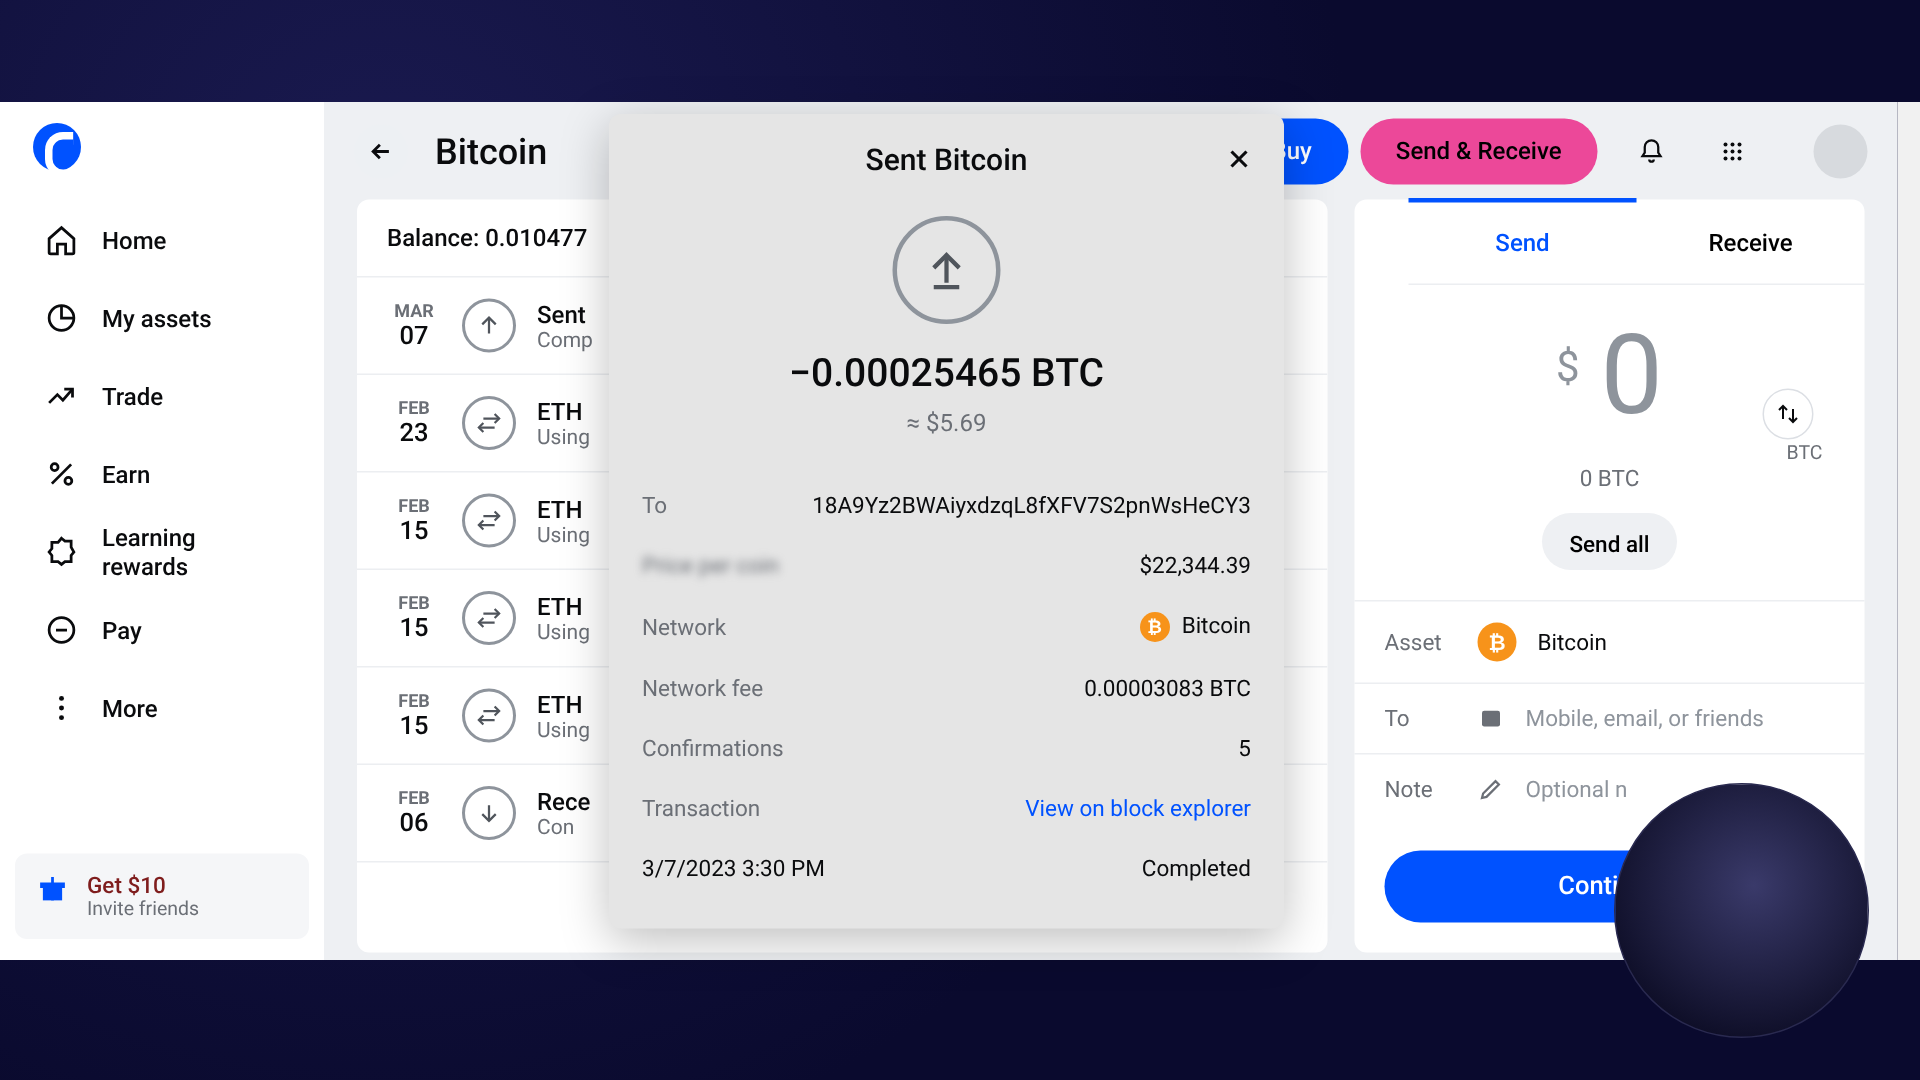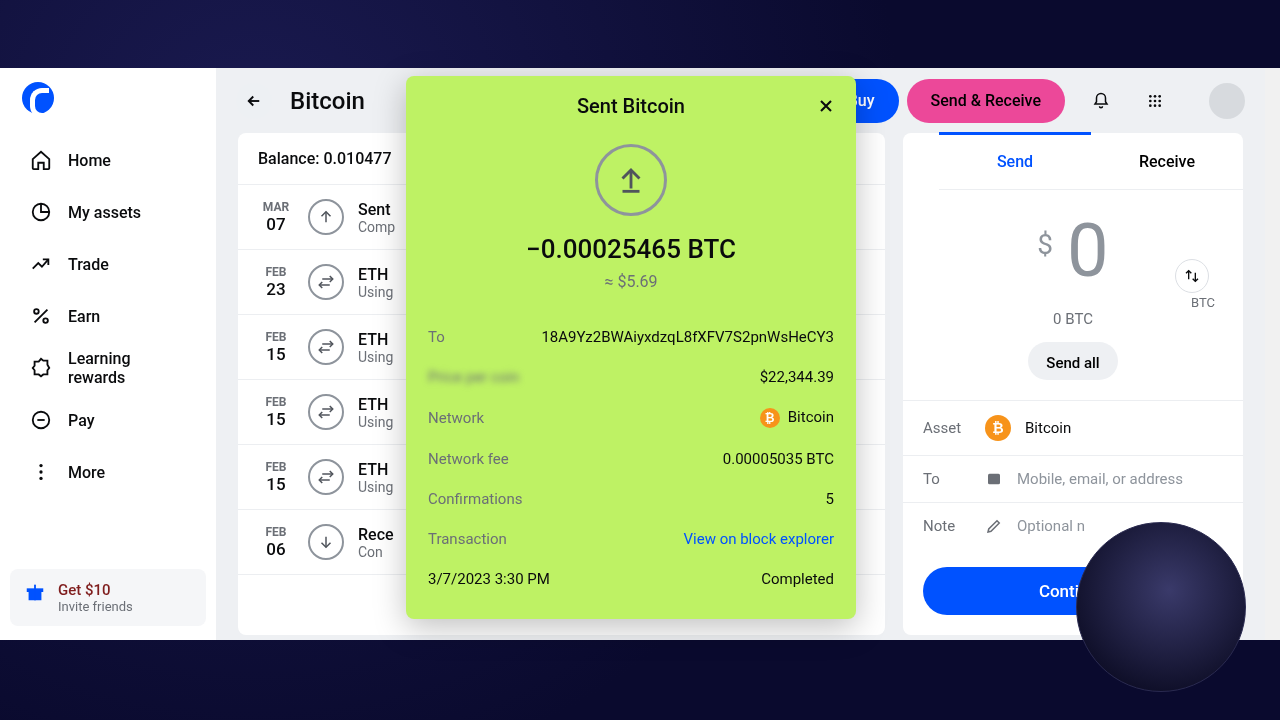--- a/index.html
+++ b/index.html
@@ -51,21 +51,21 @@
   .under2{text-align:center;font-size:15px;color:#6b6f76;margin-top:22px;}
   .sendall{height:38px;padding:12px 18px;border-radius:20px;background:#eef0f3;margin:14px auto 20px;display:block;font-size:15px;font-weight:500;border:none;cursor:pointer;}
   .row{display:flex;align-items:center;gap:14px;padding:14px 20px;border-top:1px solid #eceef1;}
   .row .lbl{width:48px;font-size:15px;color:#6b6f76;}
   .row .val{font-size:15px;color:#0a0b0d;}
   .row .val.ph{color:#8e949c;}
   .coin-dot{width:26px;height:26px;border-radius:50%;background:#f7931a;display:inline-flex;align-items:center;justify-content:center;color:#fff;font-size:14px;font-weight:700;}
   .continue{margin:18px 20px 0;height:48px;border-radius:26px;background:#0052ff;color:#fff;font-size:17px;font-weight:500;display:flex;align-items:center;justify-content:center;cursor:pointer;}
   
   .modal-scrim{position:absolute;inset:0;background:rgba(10,10,30,0.0);} 
-  .modal{position:absolute;left:406px;top:76px;width:450px;background:#bef264;border-radius:8px;box-shadow:0 8px 32px rgba(0,0,0,.25);padding:18px 22px 20px;}
+  .modal{position:absolute;left:406px;top:76px;width:450px;background:#e5e5e5;border-radius:8px;box-shadow:0 8px 32px rgba(0,0,0,.25);padding:18px 22px 20px;}
   .modal h2{text-align:center;font-size:20px;font-weight:500;color:#0a0b0d;}
   .modal .close{position:absolute;right:16px;top:16px;width:28px;height:28px;display:flex;align-items:center;justify-content:center;cursor:pointer;}
   .m-ring{width:72px;height:72px;border-radius:50%;border:3px solid #8e949c;display:flex;align-items:center;justify-content:center;margin:26px auto 18px;color:#50555c;}
   .m-amt{text-align:center;font-size:26px;font-weight:500;color:#0a0b0d;}
   .m-usd{text-align:center;font-size:16px;color:#6b6f76;margin:8px 0 26px;}
   .mrow{display:flex;justify-content:space-between;align-items:center;padding:11px 0;font-size:15px;}
   .mrow .k{color:#6b6f76;}
   .mrow .v{color:#0a0b0d;}
   .mrow .v.link{color:#0052ff;cursor:pointer;}
   .blur{filter:blur(3px);}
@@ -314,21 +314,21 @@
         <div class="row">
           <span class="lbl">Asset</span>
           <span class="coin-dot">₿</span>
           <span class="val">Bitcoin</span>
         </div>
         <div class="row">
           <span class="lbl">To</span>
           <svg width="18" height="18" viewBox="0 0 24 24" fill="#6b6f76">
               <rect x="4" y="5" width="16" height="14" rx="2"></rect>
             </svg>
-          <span class="val ph">Mobile, email, or address</span>
+          <span class="val ph">Mobile, email, or friends</span>
         </div>
         <div class="row">
           <span class="lbl">Note</span>
           <svg width="18" height="18" viewBox="0 0 24 24" fill="none" stroke="#6b6f76" stroke-width="2">
               <path d="M4 20l4-1 11-11-3-3L5 16z"></path>
             </svg>
           <span class="val ph">Optional n</span>
         </div>
         <div class="continue">Continue</div>
       </div>
@@ -361,21 +361,21 @@
   <div class="mrow">
       <span class="k blur">Price per coin</span>
       <span class="v">$22,344.39</span>
     </div>
   <div class="mrow">
       <span class="k">Network</span>
       <span class="v"><span class="coin-dot" style="width:20px;height:20px;font-size:12px;margin-right:8px;">₿</span><span>Bitcoin</span></span>
     </div>
   <div class="mrow">
       <span class="k">Network fee</span>
-      <span class="v">0.00005035 BTC</span>
+      <span class="v">0.00003083 BTC</span>
     </div>
   <div class="mrow">
       <span class="k">Confirmations</span>
       <span class="v">5</span>
     </div>
   <div class="mrow">
       <span class="k">Transaction</span>
       <span class="v link">View on block explorer</span>
     </div>
   <div class="mrow">

